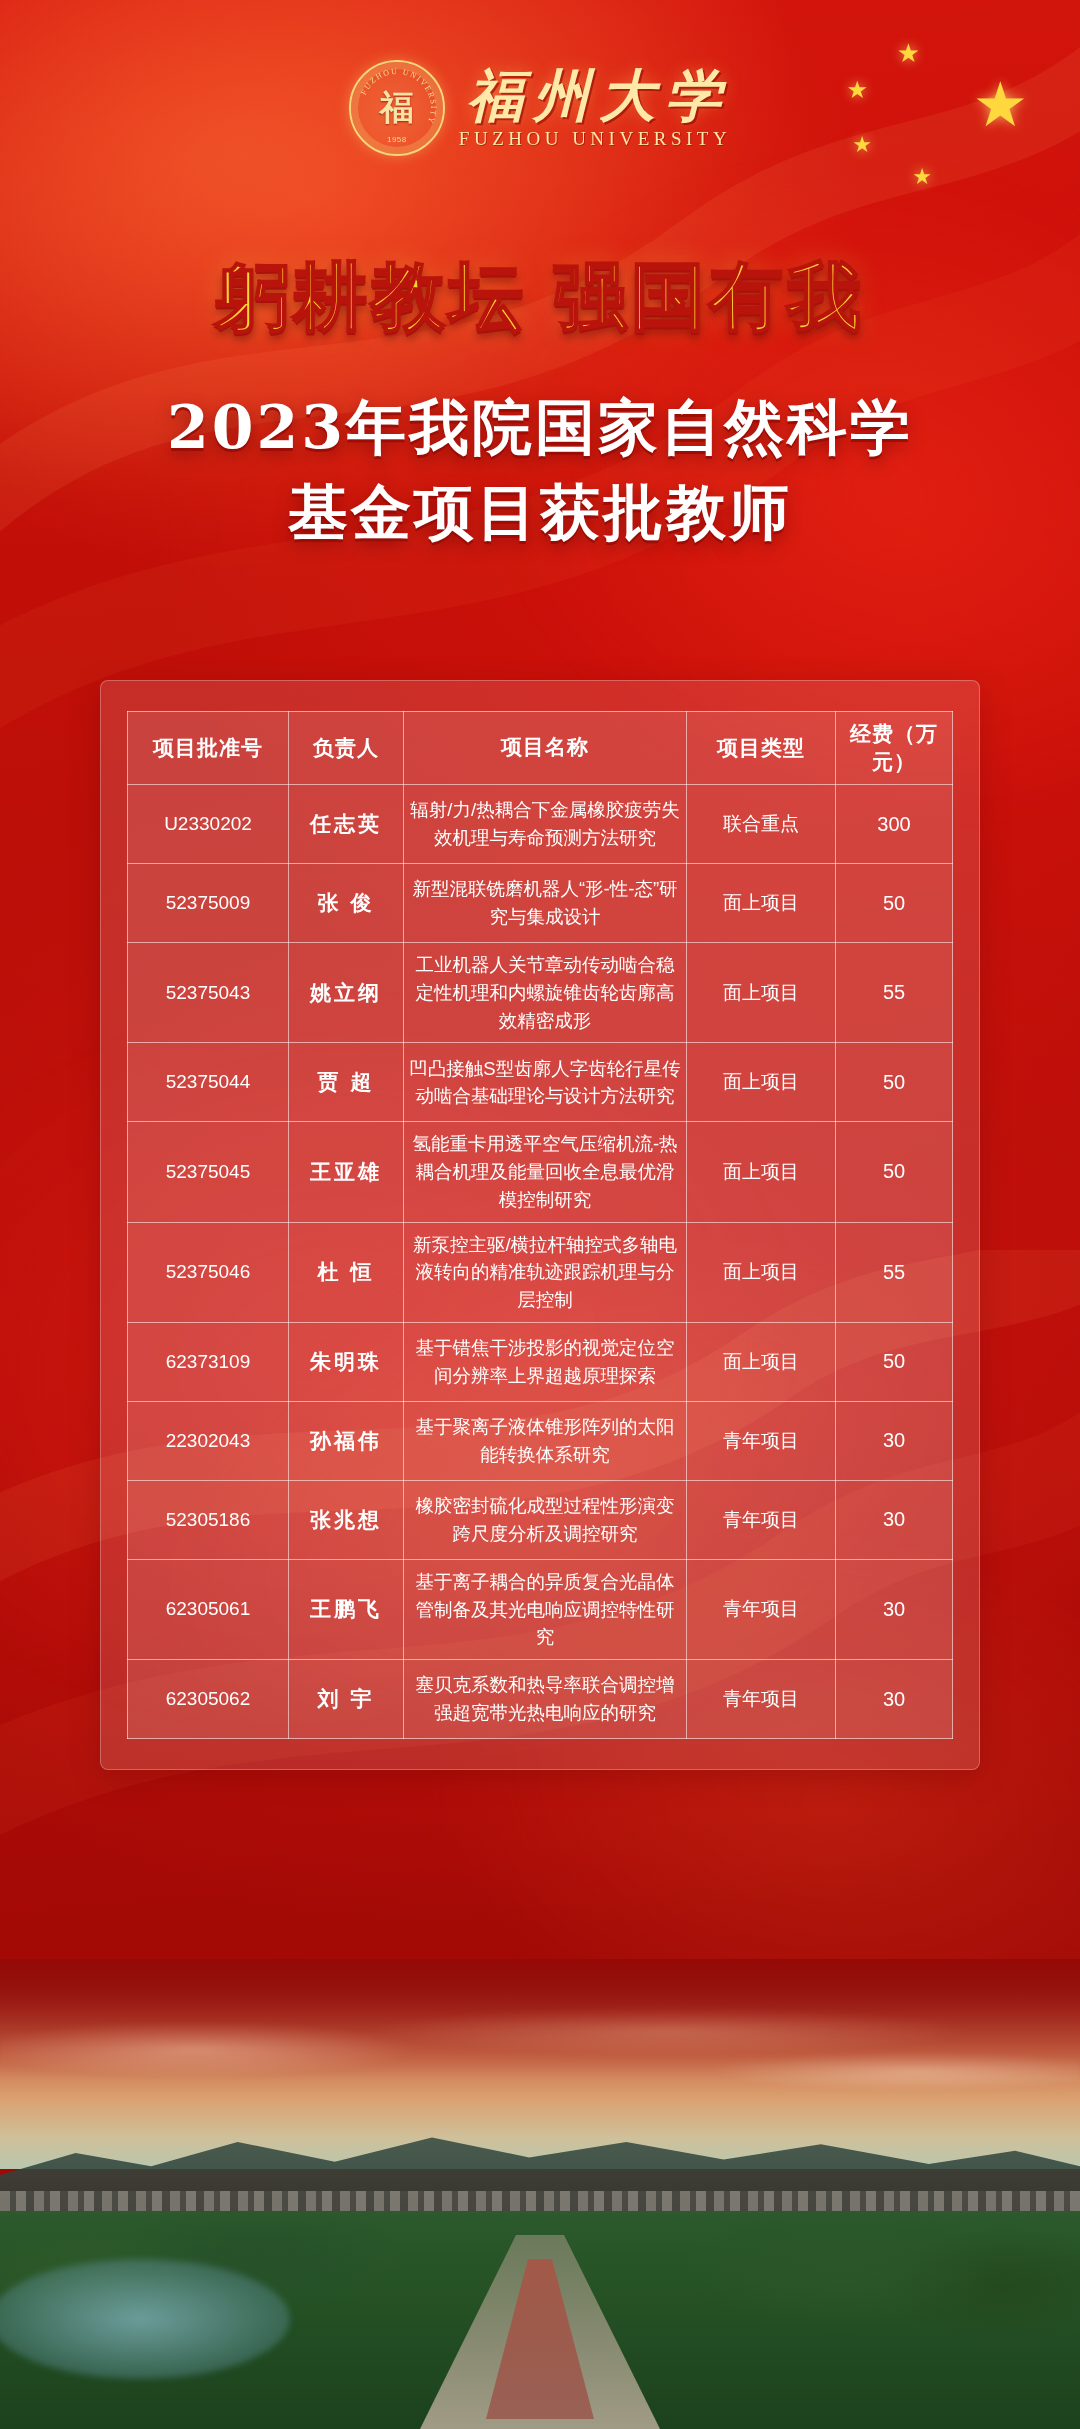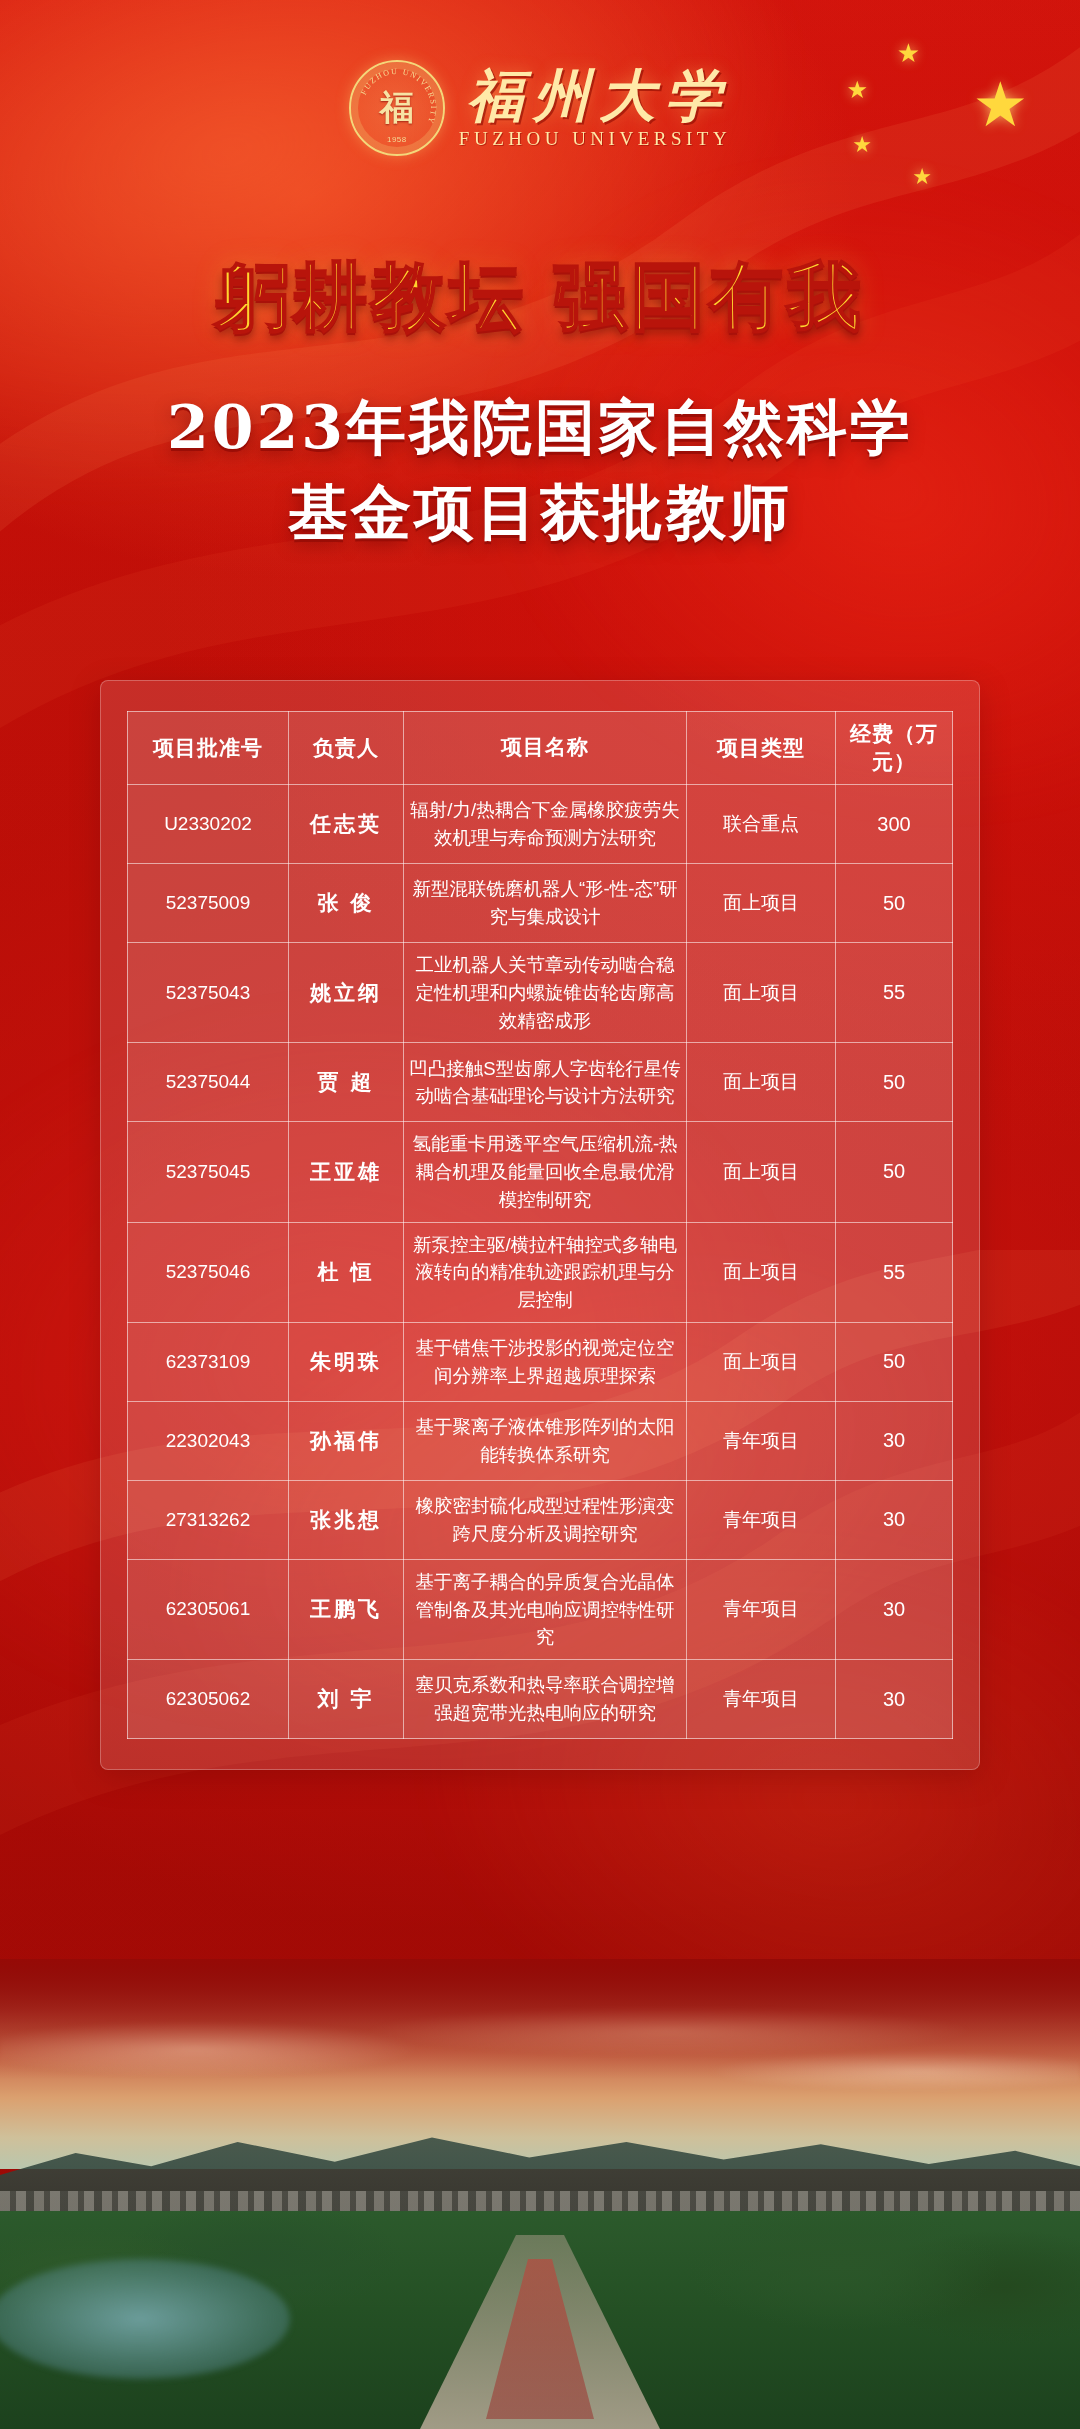--- a/index.html
+++ b/index.html
@@ -362,21 +362,21 @@
           <td class="c-fee">50</td>
         </tr>
         <tr>
           <td class="c-code">22302043</td>
           <td class="c-owner">孙福伟</td>
           <td class="c-name">基于聚离子液体锥形阵列的太阳能转换体系研究</td>
           <td class="c-type">青年项目</td>
           <td class="c-fee">30</td>
         </tr>
         <tr>
-          <td class="c-code">27313262</td>
+          <td class="c-code">52305186</td>
           <td class="c-owner">张兆想</td>
           <td class="c-name">橡胶密封硫化成型过程性形演变跨尺度分析及调控研究</td>
           <td class="c-type">青年项目</td>
           <td class="c-fee">30</td>
         </tr>
         <tr>
           <td class="c-code">62305061</td>
           <td class="c-owner">王鹏飞</td>
           <td class="c-name">基于离子耦合的异质复合光晶体管制备及其光电响应调控特性研究</td>
           <td class="c-type">青年项目</td>

